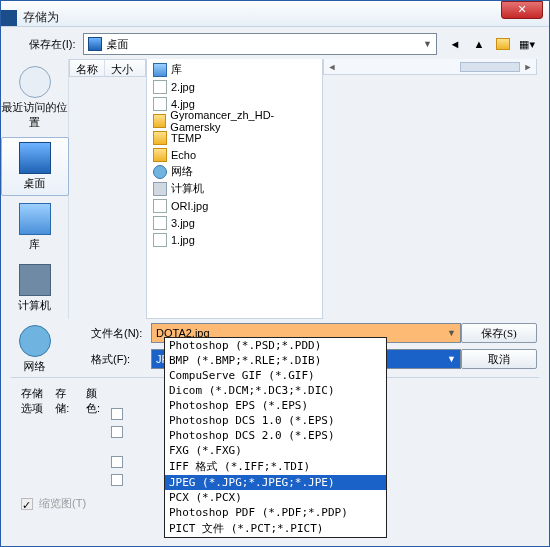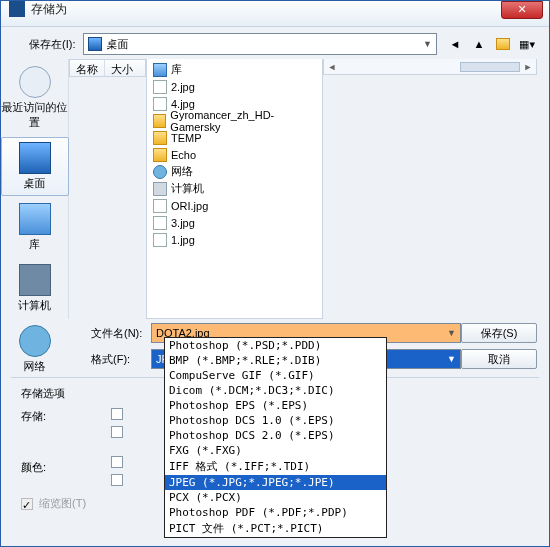--- a/index.html
+++ b/index.html
@@ -1,18 +1,18 @@
 <!DOCTYPE html>
 <html><head>
 <meta charset="utf-8">
 <style>
   * { box-sizing: border-box; margin: 0; padding: 0; font-family: "Microsoft YaHei", Tahoma, sans-serif; font-size: 11px; }
   body { background: #fff; }
   .window { width: 550px; height: 547px; border: 1px solid #2a5da8; background: #eef2f7; position: relative; }
-  .titlebar { height: 26px; background: linear-gradient(#fdfefe,#e6eef7); border-bottom: 1px solid #c9d4e2; display: flex; align-items: flex-start; padding: 0 8px; }
+  .titlebar { height: 26px; background: linear-gradient(#fdfefe,#e6eef7); border-bottom: 1px solid #c9d4e2; display: flex; align-items: flex-end; padding: 0 0; }
   .titlebar .icon { width: 16px; height: 16px; background:#1a4e8a; margin-right:6px; }
   .titlebar .title { flex:1; font-size:12px; color:#222; }
   .closebtn { width:42px; height:18px; background: linear-gradient(#e57373,#c62828); border:1px solid #8e1b1b; border-radius:0 0 3px 3px; color:#fff; text-align:center; line-height:14px; font-size:11px; position:absolute; top:0; right:6px;}
   .row { display:flex; align-items:center; padding:6px 12px 4px 28px; gap:8px; }
   .label { white-space:nowrap; }
   .look-in { flex:1; height:22px; border:1px solid #7a8a9a; background:#fff; display:flex; align-items:center; padding:0 4px; gap:4px;}
   .look-in .dropbtn{ margin-left:auto; font-size:9px; color:#555;}
   .toolbar { display:flex; gap:4px; }
   .tbtn { width:20px; height:20px; border:1px solid transparent; display:flex; align-items:center; justify-content:center; border-radius:2px;}
   .main { display:flex; height:260px; padding:0 12px 0 0;}
@@ -27,24 +27,24 @@
   .filelist { flex:1; border:1px solid #c9d4e2; border-top:none; background:#fff; overflow:auto; padding:2px 0;}
   .fitem { display:flex; align-items:center; gap:4px; padding:1px 6px; height:17px;}
   .fitem .fi { width:14px; height:14px; }
   .scrollbar { height:16px; border:1px solid #c9d4e2; border-top:none; background:#f4f7fb; display:flex; align-items:center;}
   .scrollbar .arrow{width:16px;text-align:center;font-size:9px;color:#666;}
   .scrollbar .thumb{ width:60px; height:10px; margin-left:120px; background:#d8e2ee; border:1px solid #aebfd4;}
   .formrow { display:flex; align-items:center; padding:4px 12px 2px 90px; gap:0;}
   .finput { flex:1; height:20px; border:1px solid #7a8a9a; background:#fdba74; padding:0 4px; display:flex; align-items:center;}
   .finput .dropbtn{margin-left:auto;font-size:9px;color:#555;}
   .finput.sel { background:#1a62c8; color:#fff;}
-  .btn { width:76px; height:20px; border:1px solid #8a99aa; background:linear-gradient(#fefefe,#e6ecf3); border-radius:2px; text-align:center; line-height:18px;}
+  .btn { width:76px; height:20px; border:1px solid #8a99aa; background:linear-gradient(#fefefe,#e6ecf3); border-radius:2px; text-align:center; line-height:18px;font-family:Liberation Serif, serif;}
   .divider{ height:1px; background:#c9d4e2; margin:6px 10px 2px 10px;}
   .optarea{ padding:4px 20px; display:flex; gap:10px;}
-  .optarea .optlabels{ width:80px; display:flex; flex-direction:column; gap:8px; padding-top:2px;}
+  .optarea .optlabels{ width:80px; display:flex; flex-direction:row; gap:8px; padding-top:2px;}
   .optarea .cbcol{ width:20px; display:flex; flex-direction:column; gap:6px; padding-top:4px;}
   .cb{ width:12px;height:12px;border:1px solid #8a99aa;background:#fff;}
   .cb.dis{ background:#efefef; border-color:#bbb;}
   .graylabel{ color:#9a9a9a;}
   .dropdown { position:absolute; left:163px; top:336px; width:223px; border:1px solid #222; background:#fff; z-index:10; max-height:208px; overflow:hidden;}
   .dditem { padding:1px 4px; font-family: "SimSun", monospace; font-size:11px; white-space:nowrap;}
   .dditem.hl{ background:#1a62c8; color:#fff;}
   
   .ico-folder{background:linear-gradient(#ffe08a,#f0b428);border:1px solid #c98f12;}
   .ico-file{background:#fff;border:1px solid #9aa;position:relative;}

